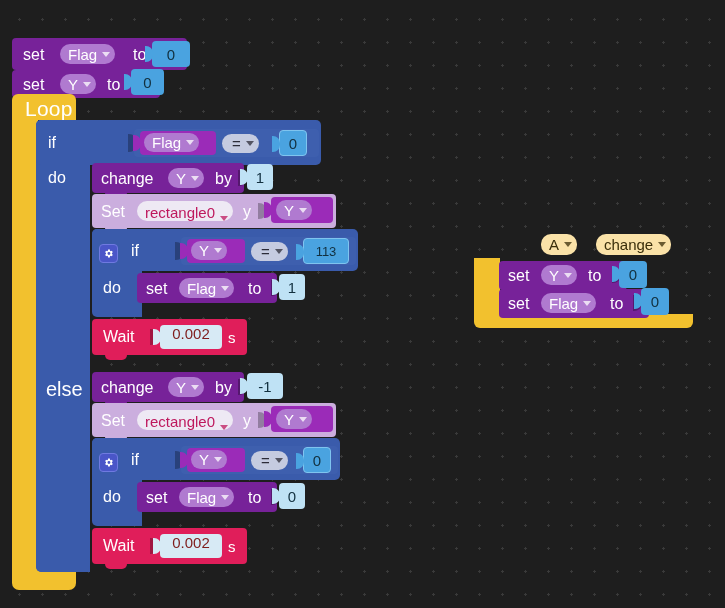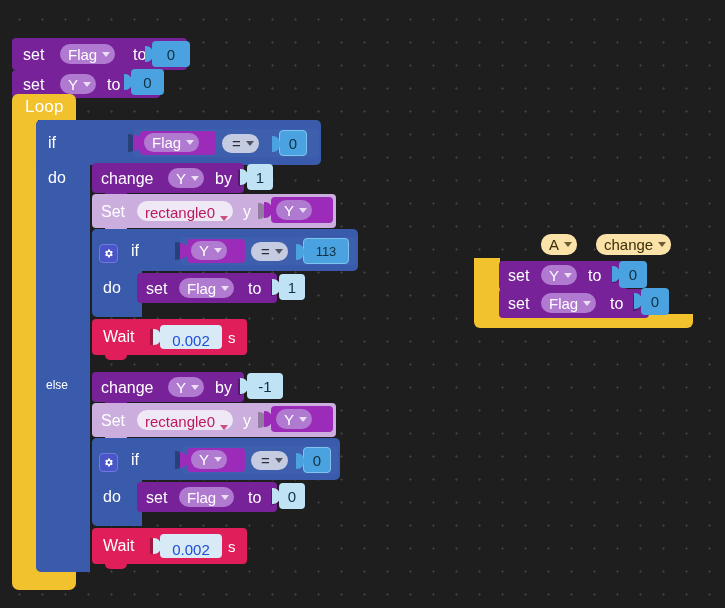--- a/index.html
+++ b/index.html
@@ -77,22 +77,22 @@
     border-radius:0 7px 7px 0;
   }
   
   .socket{
     position:absolute;width:9px;height:16px;border-radius:0 8px 8px 0;
     background:rgba(0,0,0,.28);
   }
 
   
   .fld{
-    position:absolute;display:flex;align-items:flex-end;justify-content:center;
-    background:#d7eaf5;color:#1d4ed8;border-radius:4px;
+    position:absolute;display:flex;align-items:flex-start;justify-content:center;
+    background:#d7eaf5;color:#7f1d1d;border-radius:4px;
     font-size:15px;height:22px;box-sizing:border-box;
   }
 
   
   .gear{
     position:absolute;width:17px;height:17px;border-radius:4px;
     background:#4a56c8;border:1px solid #6f7ae0;
     display:flex;align-items:center;justify-content:center;
   }
   .gear svg{display:block;}
@@ -127,21 +127,21 @@
     <span class="txt" style="left:95px;top:7px;">to</span>
     <div class="socket" style="left:122px;top:6px;"></div>
     <div class="notch" style="left:13px;bottom:-5px;background:#772299;"></div>
   </div>
   <div class="blk rep rep-num" style="left:131px;top:69px;width:33px;height:26px;">
     <div class="plug" style="left:-7px;top:5px;background:#4aa3e0;"></div>
     <span class="txt" style="position:static;color:#12303f;font-size:15px;">0</span>
   </div>
 
   <div class="blk hat" style="left:12px;top:94px;width:64px;height:26px;">
-    <span class="hat-label" style="top:3px;font-size:17px;">Loop</span>
+    <span class="hat-label" style="top:3px;font-size:21px;">Loop</span>
   </div>
 
   <div class="blk cwrap" style="left:12px;top:118px;width:26px;height:458px;border-radius:0;"></div>
 
   <div class="blk cwrap-foot" style="left:12px;top:570px;width:64px;height:20px;"></div>
 
   <div class="blk b-blue" style="left:36px;top:120px;width:54px;height:452px;border-radius:5px 0 0 5px;"></div>
 
   <div class="blk b-blue" style="left:36px;top:120px;width:285px;height:45px;border-radius:5px;"></div>
   <span class="txt" style="left:48px;top:135px;font-size:16px;">if</span>
@@ -246,21 +246,21 @@
     <span class="txt" style="left:11px;top:10px;">Wait</span>
     <div class="socket" style="left:58px;top:10px;"></div>
     <span class="txt" style="left:136px;top:11px;font-size:15px;">s</span>
     <div class="notch" style="left:13px;bottom:-5px;background:#e01e5a;"></div>
   </div>
   <div class="blk fld" style="left:160px;top:325px;width:62px;height:24px;">
     <span>0.002</span>
     <div class="plug" style="left:-7px;top:4px;background:#d7eaf5;"></div>
   </div>
 
-  <span class="txt" style="left:46px;top:379px;font-size:12px;">else</span>
+  <span class="txt" style="left:46px;top:379px;font-size:20px;">else</span>
 
   <div class="blk b-purple" style="left:92px;top:372px;width:152px;height:30px;border-radius:4px;">
     <span class="txt" style="left:9px;top:8px;">change</span>
     <div class="ddl ddl-violet" style="left:76px;top:5px;">
       <span>Y</span>
       <i class="caret"></i>
     </div>
     <span class="txt" style="left:123px;top:8px;">by</span>
     <div class="socket" style="left:146px;top:7px;"></div>
     <div class="notch" style="left:13px;bottom:-5px;background:#772299;"></div>

